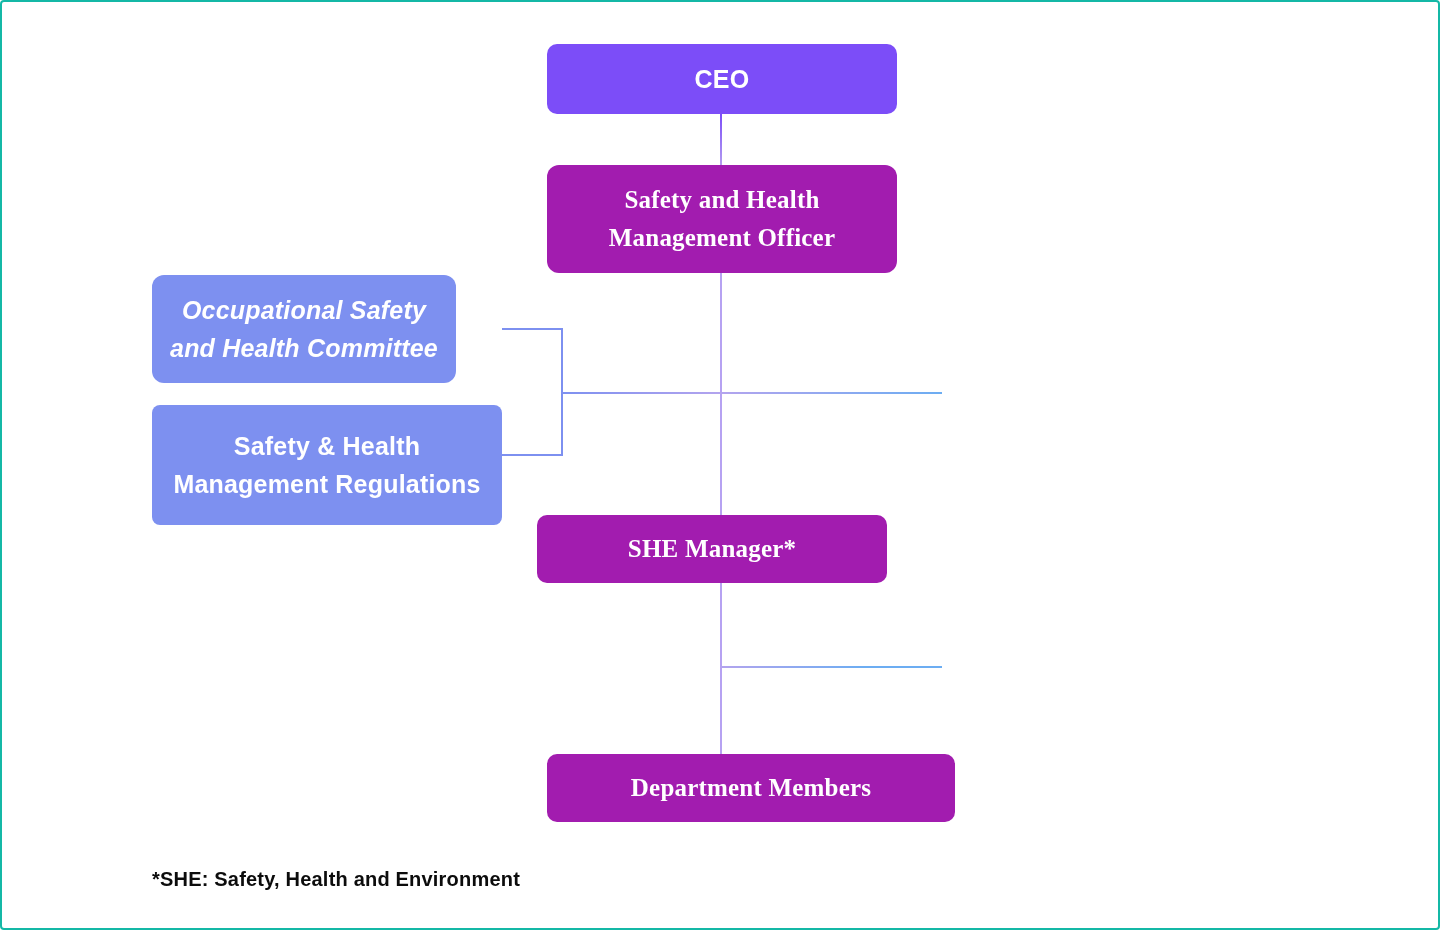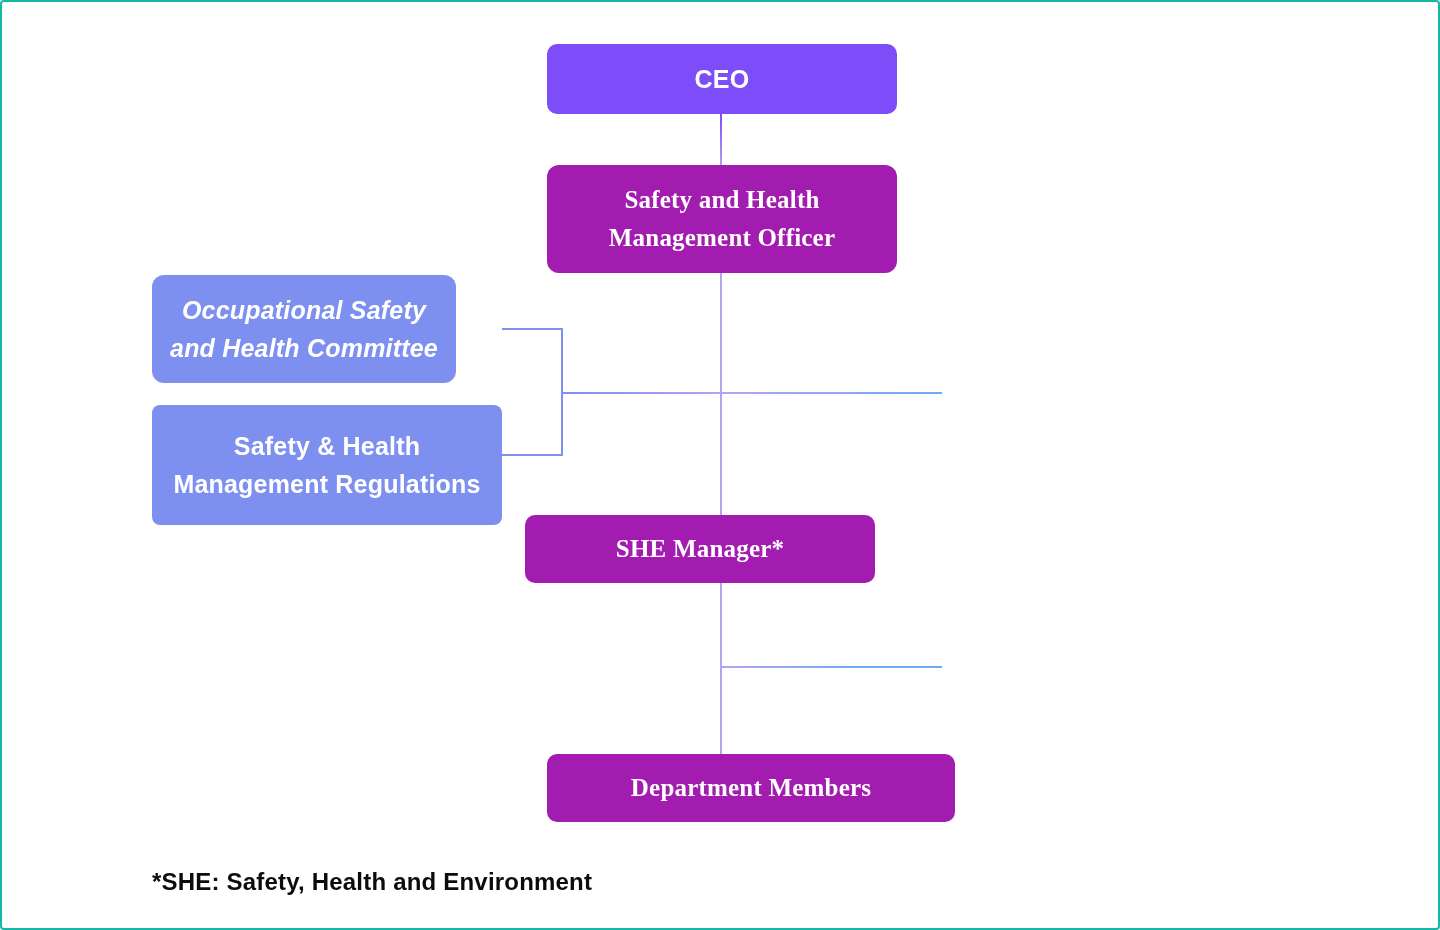--- a/index.html
+++ b/index.html
@@ -45,21 +45,21 @@
                         background: linear-gradient(90deg, #7D90F0 0%, #B3A4EE 42%, #6CADF2 100%); }
   .line--staff-h      { left: 719px; top: 664px; width: 221px; height: 2px;
                         background: linear-gradient(90deg, #B3A4EE 0%, #6CADF2 65%); }
   .footnote {
     position: absolute;
     left: 150px;
     top: 866px;
     z-index: 2;
     color: #0c0c0c;
     font-weight: 700;
-    font-size: 24px;
+    font-size: 20px;
     letter-spacing: 0.2px;
   }
 </style>
 </head>
 <body>
 
 <div class="canvas">
 
   <div class="line line--spine-top"></div>
   <div class="line line--spine-mid"></div>
@@ -75,20 +75,20 @@
   <div class="node node--lavender" style="left:545px; top:163px; width:350px; height:108px; border-radius:12px;">Safety and Health
 Management Officer</div>
 
   <div class="node node--periwinkle" style="left:150px; top:273px; width:304px; height:108px; border-radius:12px;font-style:italic;">Occupational Safety
 and Health Committee</div>
 
   <div class="node node--periwinkle" style="left:150px; top:403px; width:350px; height:120px; border-radius:8px;">Safety &amp; Health
 Management Regulations</div>
 
 
-  <div class="node node--lavender" style="left:523px; top:513px; width:350px; height:68px;">SHE Manager*</div>
+  <div class="node node--lavender" style="left:535px; top:513px; width:350px; height:68px;">SHE Manager*</div>
 
 
   <div class="node node--lavender" style="left:545px; top:752px; width:408px; height:68px;">Department Members</div>
 
   <div class="footnote">*SHE: Safety, Health and Environment</div>
 
 </div>
 
 </body></html>

